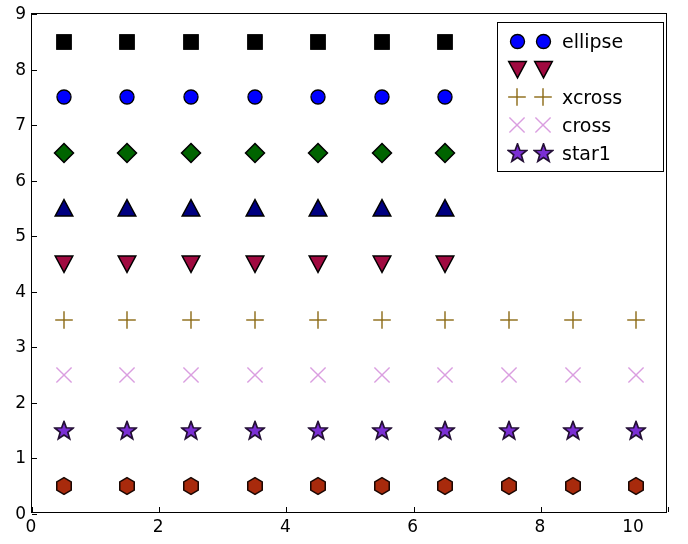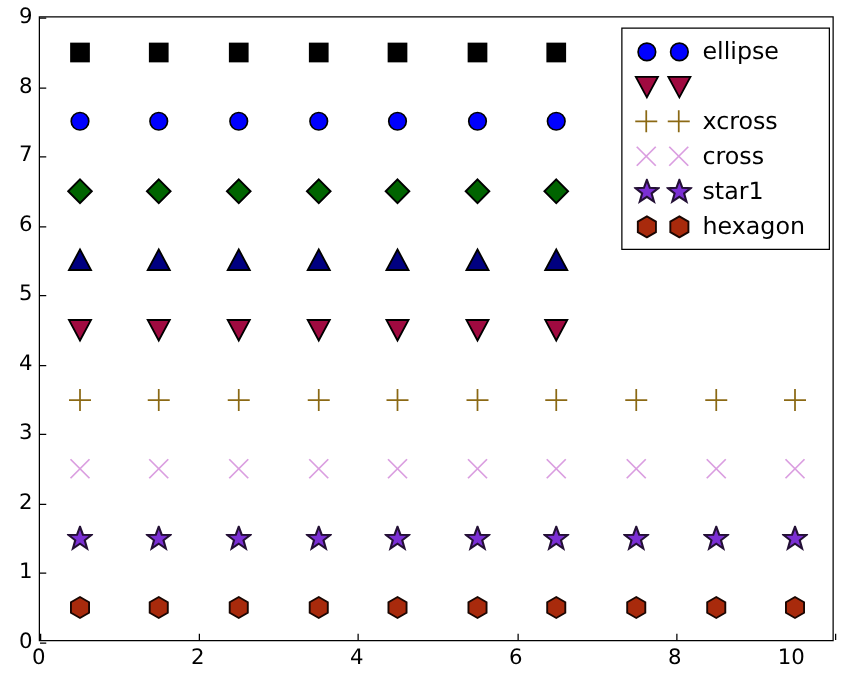--- a/index.html
+++ b/index.html
@@ -431,27 +431,14 @@
             <polygon points="50.0,4.0 61.2,34.6 93.7,35.8 68.1,55.9 77.0,87.2 50.0,69.0 23.0,87.2 31.9,55.9 6.3,35.8 38.8,34.6" fill="#7b2fd4" stroke="#241036" stroke-width="8"></polygon>
           </svg>
         </span>
         <span class="legend-handle">
           <svg width="21" height="21" viewBox="0 0 100 100">
             <polygon points="50.0,4.0 61.2,34.6 93.7,35.8 68.1,55.9 77.0,87.2 50.0,69.0 23.0,87.2 31.9,55.9 6.3,35.8 38.8,34.6" fill="#7b2fd4" stroke="#241036" stroke-width="8"></polygon>
           </svg>
         </span>
         <span class="legend-label">star1</span>
       </div>
-      <div class="legend-row">
-        <span class="legend-handle">
-          <svg width="19" height="19" viewBox="0 0 100 100">
-            <polygon points="50.0,6.0 88.1,28.0 88.1,72.0 50.0,94.0 11.9,72.0 11.9,28.0" fill="#a82a0c" stroke="#1a0703" stroke-width="8"></polygon>
-          </svg>
-        </span>
-        <span class="legend-handle">
-          <svg width="19" height="19" viewBox="0 0 100 100">
-            <polygon points="50.0,6.0 88.1,28.0 88.1,72.0 50.0,94.0 11.9,72.0 11.9,28.0" fill="#a82a0c" stroke="#1a0703" stroke-width="8"></polygon>
-          </svg>
-        </span>
-        <span class="legend-label">hexagon</span>
-      </div>
     </div>
 </div>
 
 </body></html>

